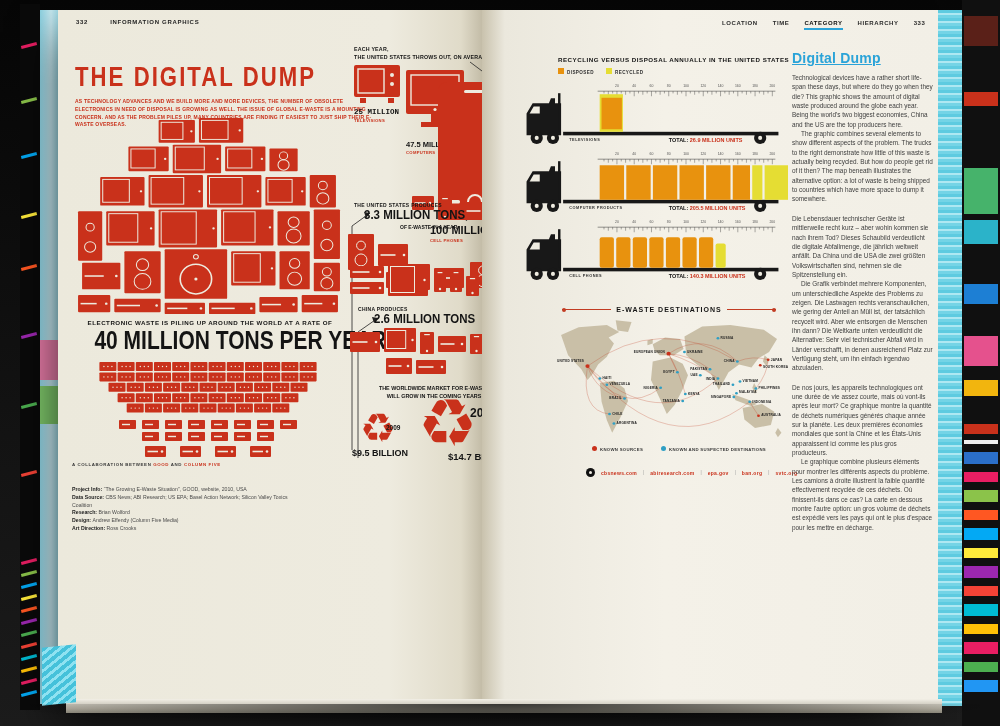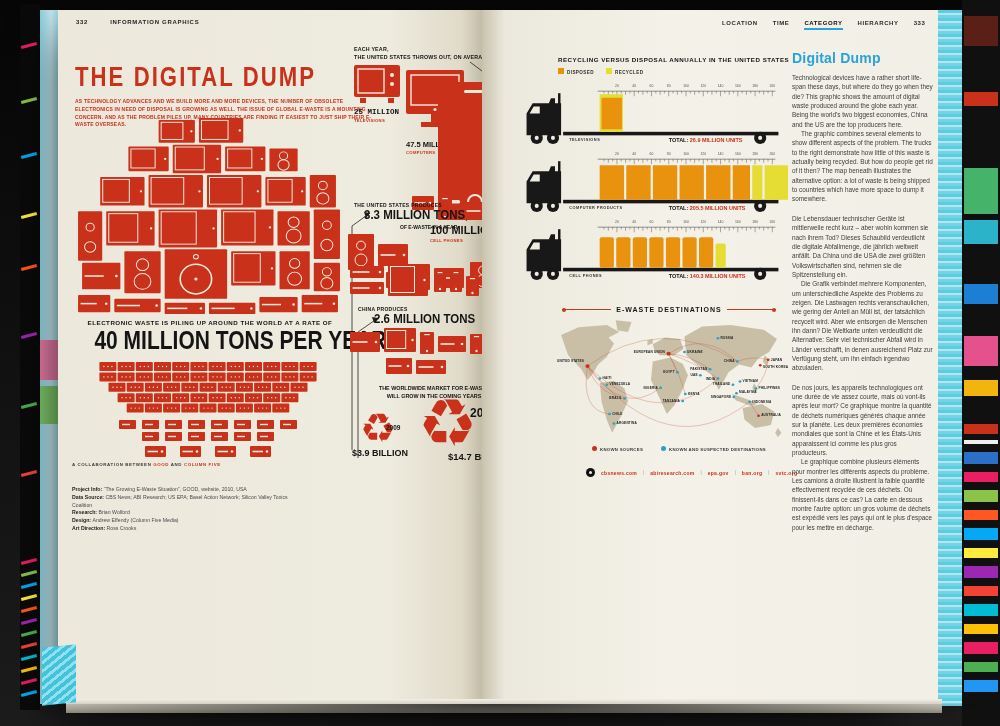--- a/index.html
+++ b/index.html
@@ -53,21 +53,21 @@
   .map-hdr .ln.l i{left:0;} .map-hdr .ln.r i{right:0;}
   .map-hdr .t{font-size:7px;font-weight:bold;letter-spacing:1px;color:#141414;white-space:nowrap;}
   .map-legend{left:110px;top:436px;display:flex;gap:18px;align-items:center;font-size:4.3px;font-weight:bold;letter-spacing:.3px;color:#3a3a3a;}
   .dot{width:5px;height:5px;border-radius:50%;display:inline-block;margin-right:3px;}
   .links{left:104px;top:458px;display:flex;gap:6px;align-items:center;}
   .links .logo{width:9px;height:9px;border-radius:50%;background:#111;position:relative;}
   .links .logo::after{content:"";position:absolute;left:3px;top:3px;width:3px;height:3px;border-radius:50%;background:#f2efe6;}
   .links .lk{font-size:5px;font-weight:bold;color:#c9311b;letter-spacing:.3px;}
   .links .sep{font-size:4.5px;color:#999;}
   .article{left:310px;top:40px;width:141px;}
-  .article h2{margin:0;font-size:14px;color:#2aa3d8;letter-spacing:.2px;}
+  .article h2{margin:0;font-size:14px;color:#2aa3d8;letter-spacing:.2px;text-decoration:underline;}
   .article p{margin:7px 0 0 0;font-size:6.4px;line-height:1.46;color:#3d3d3d;}
   .article p.ind{margin-top:0;text-indent:9px;}
   .article .block{margin-top:10px;}
   svg text{font-family:"Liberation Sans",sans-serif;}
 </style>
 </head>
 <body>
 
 <div class="photo">
 
@@ -606,21 +606,21 @@
           <rect x="72.5" y="104.2" width="15" height="1.6" fill="#eeebdf"></rect>
           <circle cx="96" cy="105" r="1.3" fill="#eeebdf"></circle>
         </svg>
       <div class="abs" style="left:300px;top:296px;font-size:5px;font-weight:bold;color:#141414;letter-spacing:.3px;">CHINA PRODUCES</div>
       <div class="abs stat-v" style="left:316px;top:301px;font-size:13.5px;transform:scaleX(.85);transform-origin:left;">2.6 MILLION TONS</div>
 
       <div class="abs pre" style="left:296px;top:374px;width:160px;text-align:center;font-size:5.4px;font-weight:bold;color:#141414;line-height:1.5;">THE WORLDWIDE MARKET FOR E-WASTE
 WILL GROW IN THE COMING YEARS</div>
       <div class="abs recycle" style="left:302px;top:398px;font-size:40px;">♻</div>
       <div class="abs stat-v" style="left:328px;top:414px;font-size:6.5px;">2009</div>
-      <div class="abs stat-v" style="left:294px;top:438px;font-size:9px;">$3.9 BILLION</div>
+      <div class="abs stat-v" style="left:294px;top:438px;font-size:9px;">$9.5 BILLION</div>
       <div class="abs recycle" style="left:360px;top:380px;font-size:66px;">♻</div>
       <div class="abs stat-v" style="left:412px;top:396px;font-size:12px;">2014</div>
       <div class="abs stat-v" style="left:390px;top:441px;font-size:9.5px;">$14.7 BILLION</div>
     </div>
 
     <div class="page page-right">
       <div class="abs ph-right">
         <span class="tab">LOCATION</span>
         <span class="tab">TIME</span>
         <span class="tab active">CATEGORY</span>

